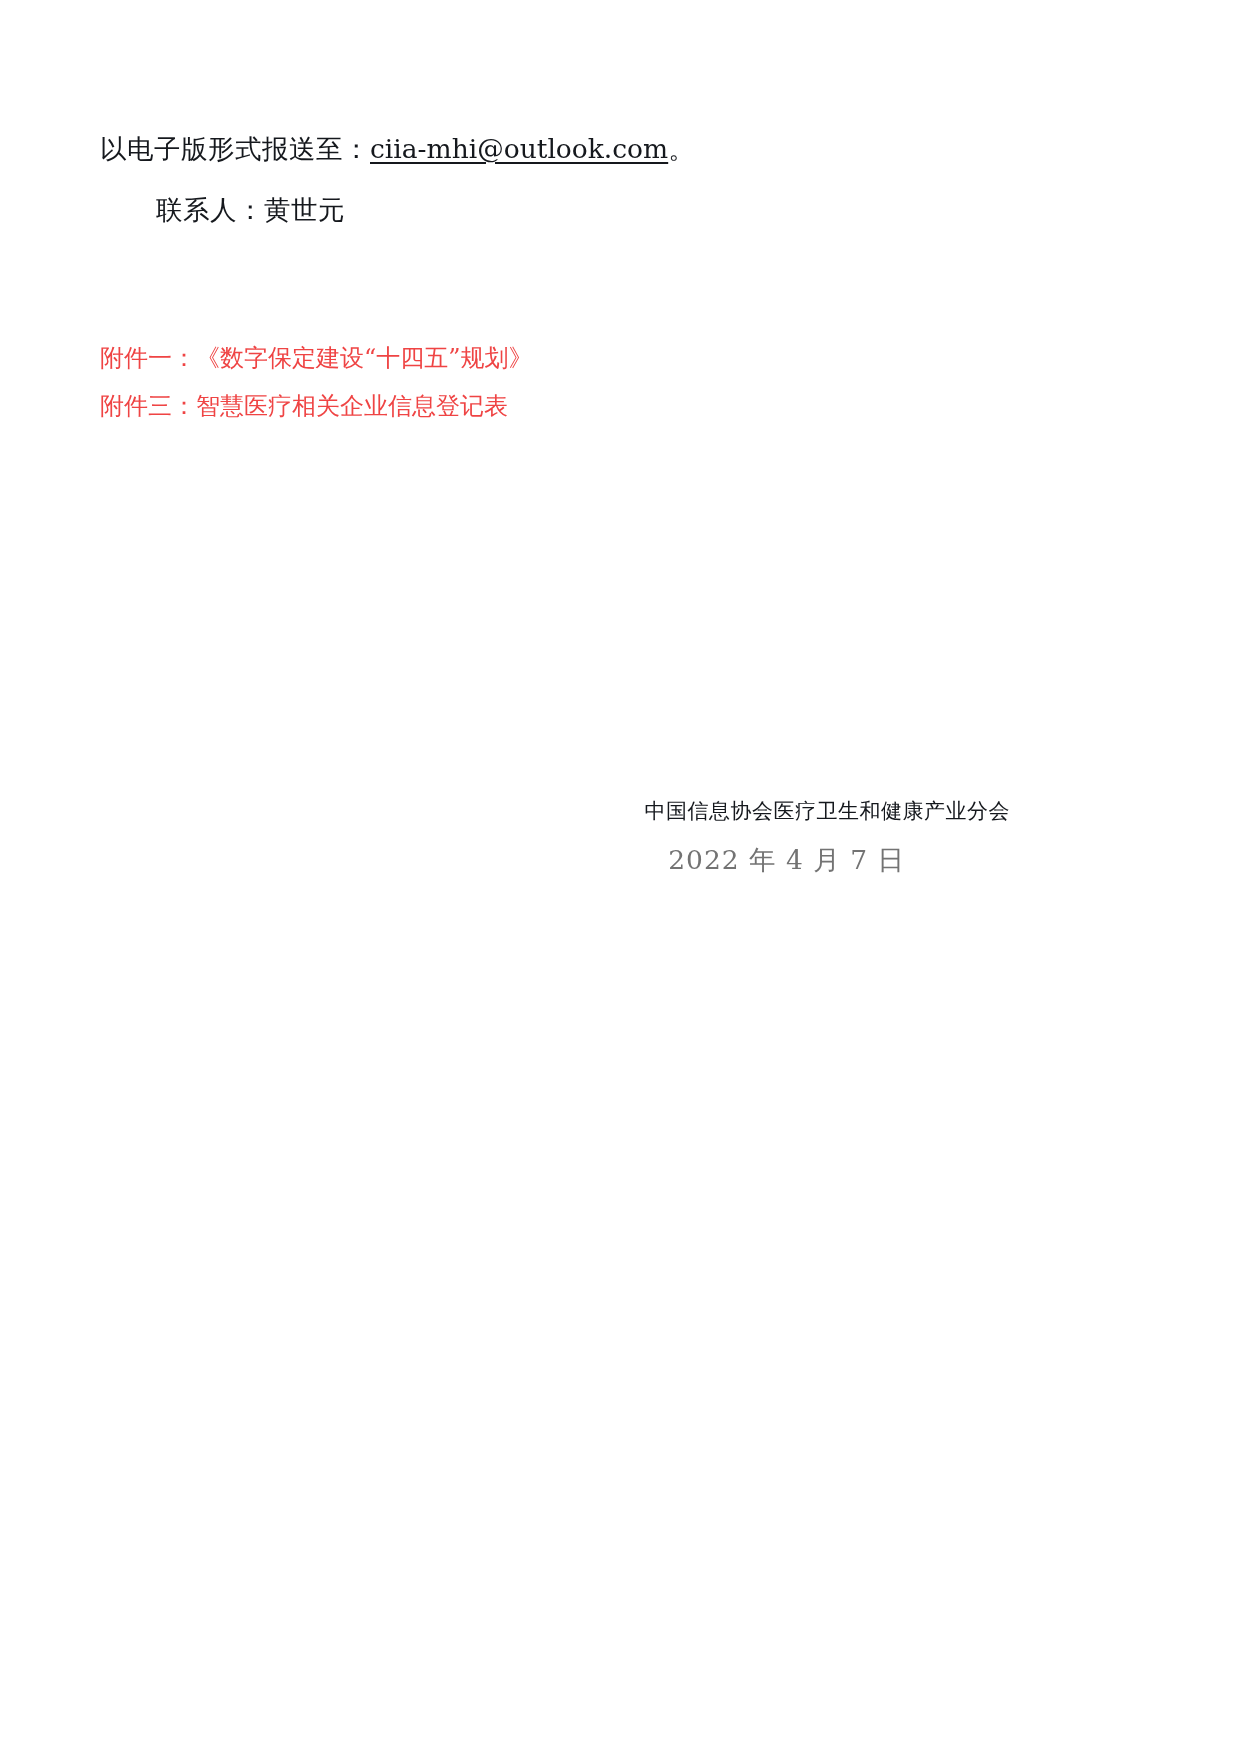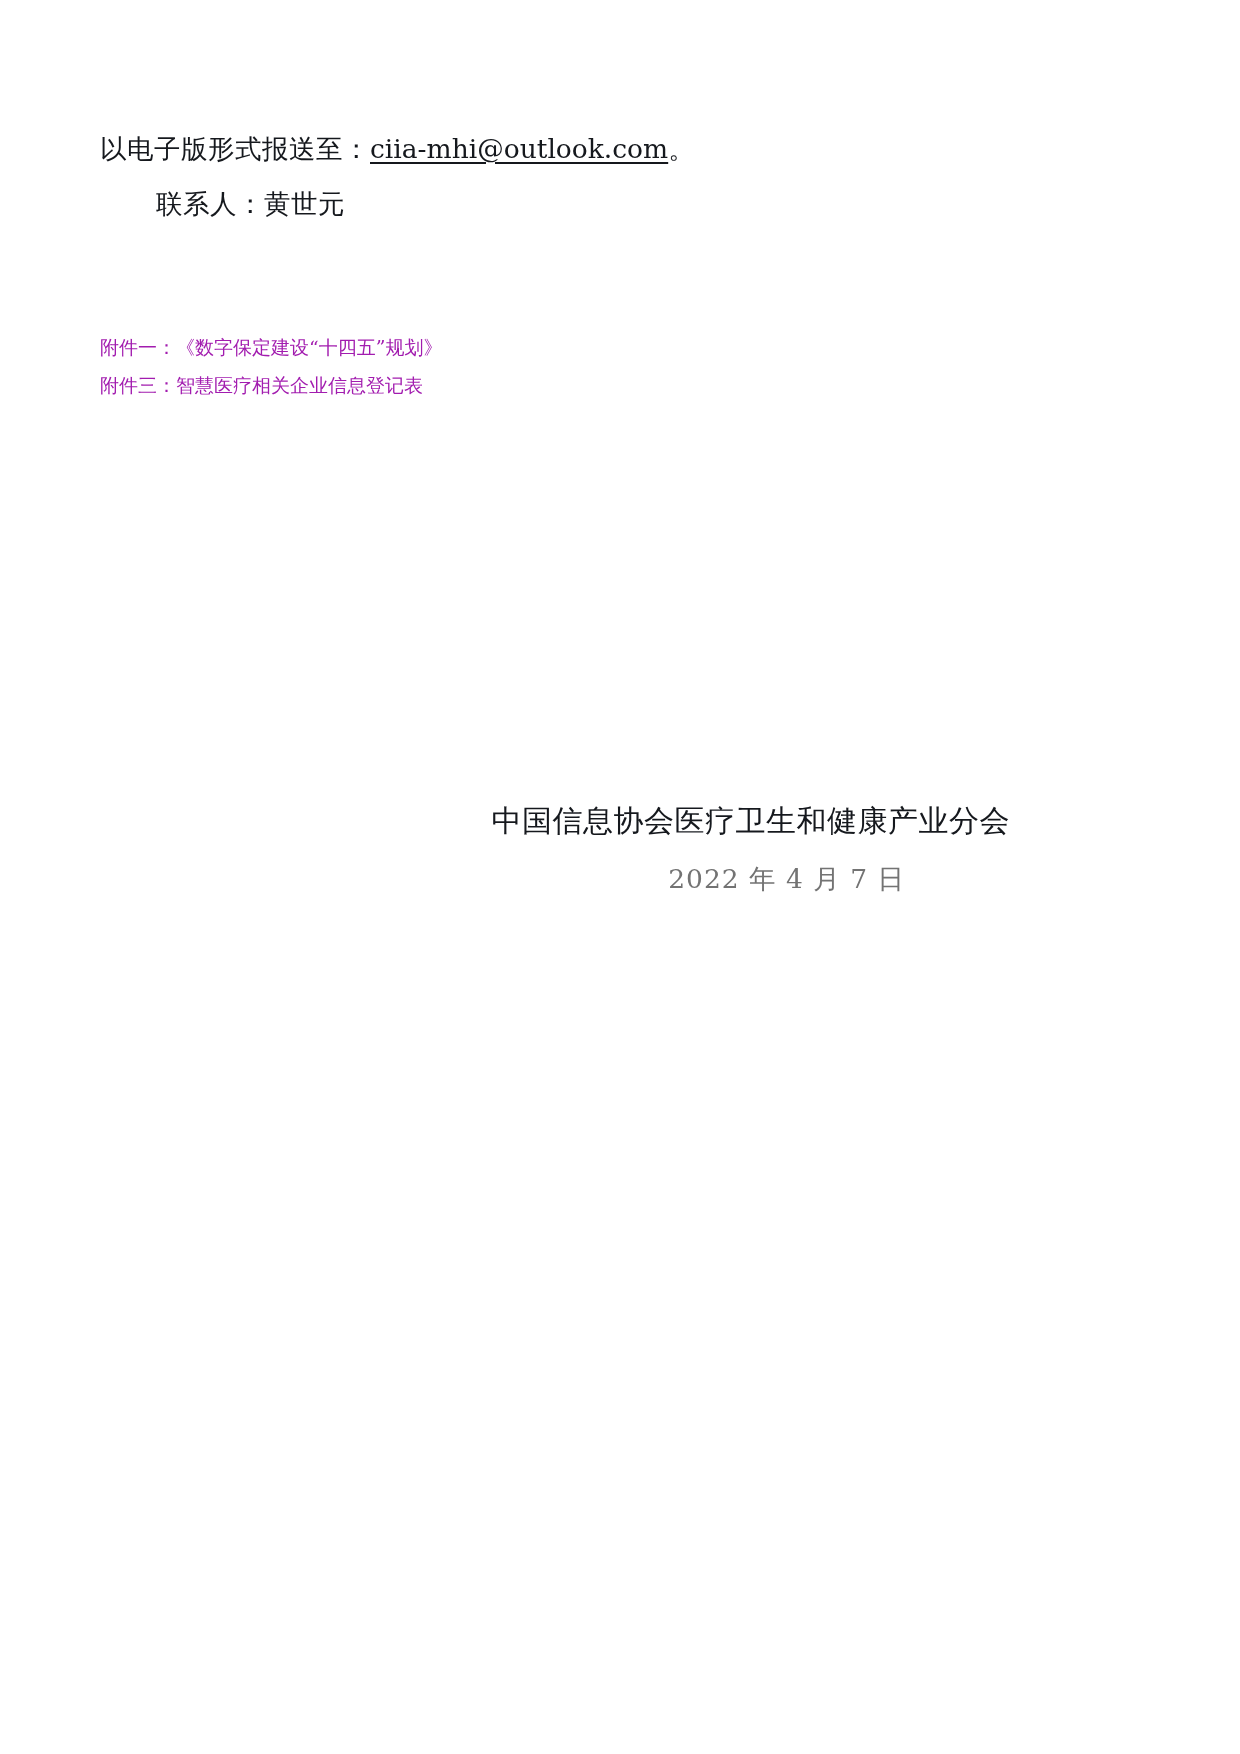--- a/index.html
+++ b/index.html
@@ -37,54 +37,54 @@
     letter-spacing: 0.5px;
     color: #15181d;
     white-space: nowrap;
   }
 
   .indent-1 {
     padding-left: 56px;
   }
 
   .contact-line {
-    margin-top: 14px;
+    margin-top: 20px;
   }
 
   .mail-line {
     margin-bottom: 0;
   }
 
   .email-link {
     text-decoration: underline;
     text-underline-offset: 4px;
     color: #15181d;
     font-family: "DejaVu Serif", "Liberation Serif", serif;
     letter-spacing: 0px;
   }
 
   .attach-block {
     margin-top: 104px;
   }
   .attach-line {
-    font-size: 19px;
+    font-size: 24px;
     line-height: 2.0;
-    color: #a21caf;
+    color: #ef4444;
     white-space: nowrap;
   }
 
   .signature-block {
     position: absolute;
     left: 100px;
     top: 790px;
     width: 910px;
     text-align: right;
   }
   .sig-line {
-    font-size: 30px;
+    font-size: 21px;
     line-height: 2.05;
     color: #15181d;
     letter-spacing: 0.5px;
     white-space: nowrap;
   }
   .sig-date {
     font-size: 26.5px;
     line-height: 2.05;
     color: #737373;
     letter-spacing: 1px;

